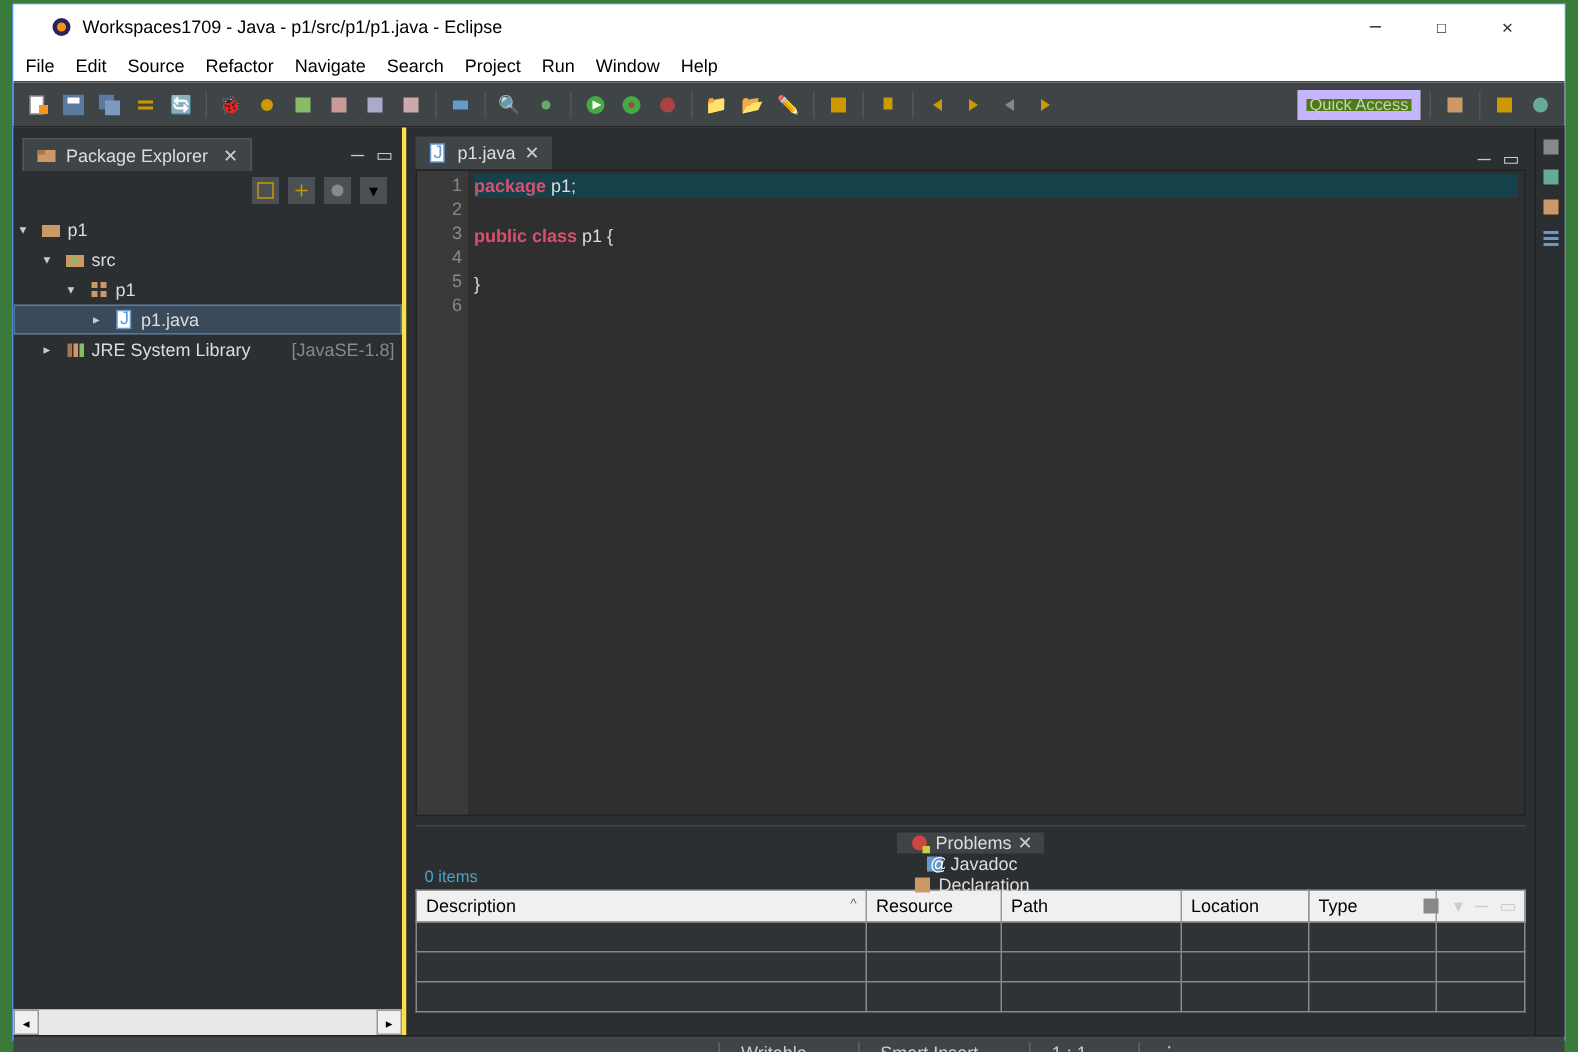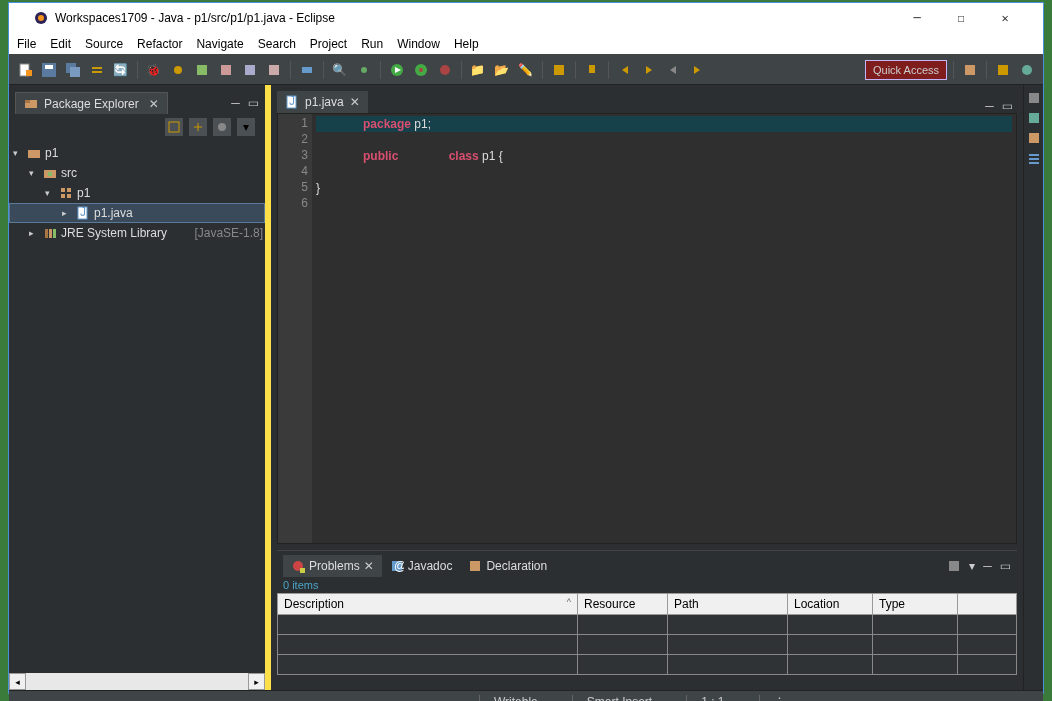--- a/index.html
+++ b/index.html
@@ -9,23 +9,23 @@
 .titlebar .icon { width:16px; height:16px; margin-right:6px; }
 .titlebar .title { flex:1; font-size:12px; }
 .titlebar .winbtns { display:flex; gap:16px; }
 .titlebar .winbtn { width:28px; height:20px; display:flex; align-items:center; justify-content:center; color:#333; font-family:monospace; }
 .menubar { height:22px; background:#fff; display:flex; align-items:center; padding:0 8px; gap:14px; color:#000; border-bottom:1px solid #444; }
 .menubar span { cursor:default; }
 .toolbar { height:30px; background:#3f4447; display:flex; align-items:center; padding:0 6px; gap:4px; border-bottom:1px solid #222; }
 .toolbar .tbtn { width:20px; height:20px; display:flex; align-items:center; justify-content:center; font-size:12px; }
 .toolbar .sep { width:1px; height:18px; background:#555; margin:0 2px; }
 .toolbar .spacer { flex:1; }
-.toolbar .quick { width:82px; height:20px; background:#7f1d1d; color:#ccc; font-size:11px; display:flex; align-items:center; justify-content:center; border:1px solid #c4b5fd; }
+.toolbar .quick { width:82px; height:20px; background:#4d7c0f; color:#ccc; font-size:11px; display:flex; align-items:center; justify-content:center; border:6px solid #c4b5fd; }
 .workarea { display:flex; height:605px; background:#2b2f32; }
-.leftpane { width:262px; background:#2b2f32; border-right:6px solid #fde047; display:flex; flex-direction:column; }
+.leftpane { width:262px; background:#2b2f32; border-right:3px solid #fde047; display:flex; flex-direction:column; }
 .view-head { height:24px; display:flex; align-items:center; padding:0 6px; gap:6px; margin-top:6px; }
 .view-tab { background:#3f4447; height:22px; display:flex; align-items:center; padding:0 8px; color:#ddd; gap:6px; border-top:1px solid #555; border-left:1px solid #555; border-right:1px solid #555; }
 .view-tab .close { color:#ccc; margin-left:4px; }
 .view-ctrl { margin-left:auto; display:flex; gap:8px; color:#ccc; }
 .pkg-toolbar { height:24px; display:flex; justify-content:flex-end; align-items:center; gap:6px; padding-right:10px; }
 .pkg-toolbar .btn { width:18px; height:18px; background:#4a5054; display:flex; align-items:center; justify-content:center; }
 .tree { flex:1; color:#ddd; padding:4px 0; overflow:auto; }
 .tree-row { height:20px; display:flex; align-items:center; padding-left:4px; gap:4px; }
 .tree-row.sel { background:#3a4a5a; border:1px solid #5a7a9a; }
 .tri { width:10px; color:#ccc; font-size:9px; }
@@ -38,24 +38,24 @@
 .centerpane { flex:1; display:flex; flex-direction:column; background:#2b2f32; }
 .editor-tabs { height:28px; display:flex; align-items:flex-end; padding:6px 6px 0 6px; }
 .editor-tab { background:#3f4447; height:22px; display:flex; align-items:center; padding:0 8px; color:#ddd; gap:6px; }
 .editor-tabs .ctrls { margin-left:auto; display:flex; gap:8px; color:#ccc; padding-right:4px; }
 .editor-body { flex:1; display:flex; background:#2f2f2f; margin:0 6px 6px 6px; border:1px solid #222; }
 .ruler { width:12px; background:#3a3a3a; }
 .gutter { width:22px; background:#3a3a3a; color:#888; text-align:right; font-family:Consolas,monospace; font-size:12px; padding-top:2px; }
 .gutter div { height:16px; padding-right:4px; }
 .code { flex:1; font-family:Consolas,monospace; font-size:13px; color:#ddd; padding:2px 4px; line-height:16px; position:relative; }
 .code .line1 { background:#16404a; display:inline-block; width:100%; }
-.kw { color:#d94f70; font-weight:bold;margin-left:47px; }
+.kw { color:#d94f70; font-weight:bold; }
 .txt { color:#ddd; }
 .bottom-panel { height:140px; background:#2b2f32; margin:0 6px 0 6px; border-top:1px solid #444; }
-.bp-tabs { height:26px; display:flex; align-items:center; padding:4px 6px 0 6px; }
+.bp-tabs { height:26px; display:flex; align-items:center; padding:4px 6px 0 6px;flex-direction:column; }
 .bp-tab { height:22px; display:flex; align-items:center; padding:0 8px; color:#ddd; gap:4px; }
 .bp-tab.active { background:#3f4447; }
 .bp-tabs .ctrls { margin-left:auto; display:flex; gap:8px; color:#ccc; }
 .bp-count { color:#4aa3c4; padding:2px 6px; font-size:11px; }
 .bp-table { border-collapse:collapse; width:100%; }
 .bp-table th { background:#f0f0f0; color:#000; text-align:left; font-weight:normal; padding:3px 6px; border:1px solid #999; font-size:12px; }
 .bp-table td { border:1px solid #888; height:20px; background:#2f3336; }
 .rightgutter { width:20px; background:#2b2f32; border-left:1px solid #222; display:flex; flex-direction:column; align-items:center; gap:6px; padding-top:6px; }
 .rightgutter .rb { width:14px; height:14px; }
 .statusbar { height:22px; background:#3f4447; color:#ccc; display:flex; align-items:center; padding:0 10px; gap:20px; border-top:1px solid #222; }

